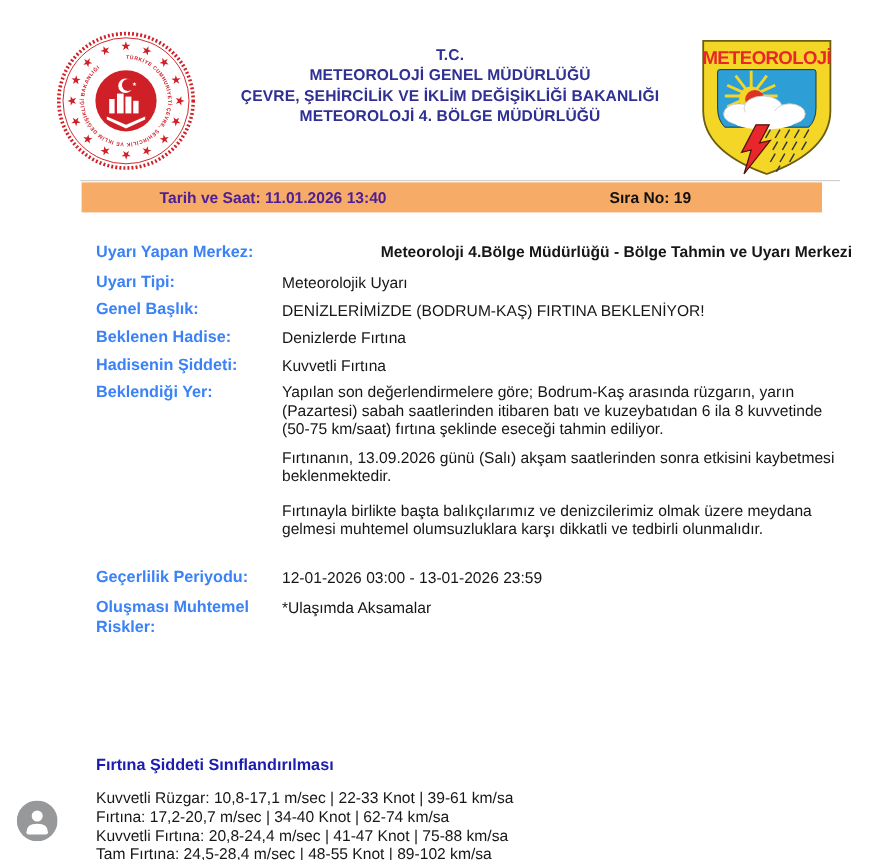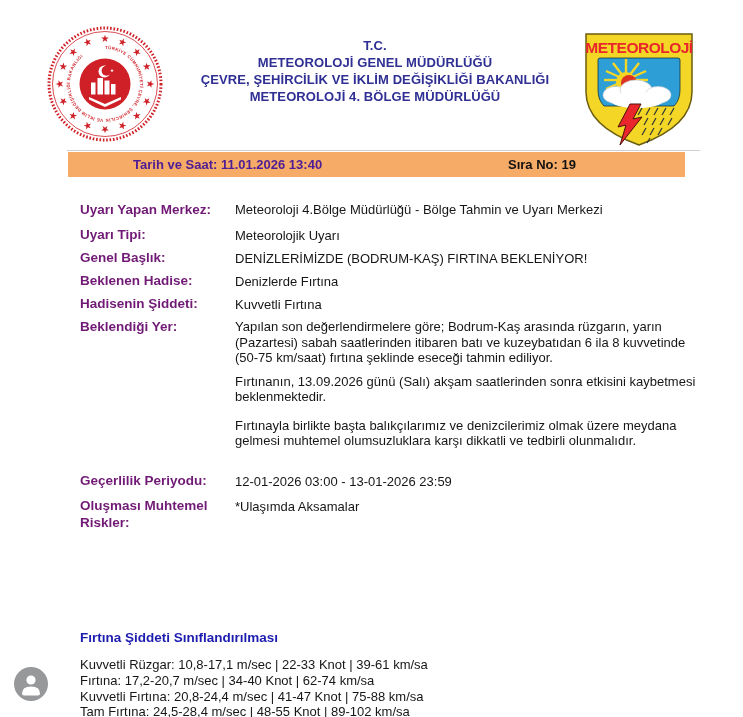--- a/index.html
+++ b/index.html
@@ -13,23 +13,23 @@
   .header-title{
     position:absolute;left:70px;top:37px;width:610px;text-align:center;
     color:#2f2f94;font-weight:bold;font-size:13px;line-height:17px;letter-spacing:.1px;
   }
   .divider{position:absolute;left:67px;top:150px;width:633px;height:1px;background:#cfcfcf;}
   
   .info-bar{position:absolute;left:68px;top:152px;width:617px;height:25px;background:#f6ab66;}
   .info-bar .date{position:absolute;left:65px;top:0;line-height:25px;font-size:13px;font-weight:bold;color:#4c1d95;}
   .info-bar .serial{position:absolute;left:440px;top:0;line-height:25px;font-size:13px;font-weight:bold;color:#111;}
   
-  .flabel{position:absolute;left:80px;width:152px;color:#701a75;font-weight:bold;font-size:13.5px;line-height:16.5px;}
+  .flabel{position:absolute;left:80px;width:152px;color:#3b82f6;font-weight:bold;font-size:13.5px;line-height:16.5px;}
   .fvalue{position:absolute;left:235px;width:475px;font-size:13px;line-height:15px;color:#161616;}
-  .bold{font-weight:normal;}
+  .bold{font-weight:bold;text-align:right;}
   .paras p{margin:0 0 8px 0;font-size:13px;line-height:15.5px;color:#161616;}
   
   .class-title{position:absolute;left:80px;top:630px;color:#1c1cb0;font-weight:bold;font-size:13.5px;text-align:right;}
   .class-lines{position:absolute;left:80px;top:657px;font-size:13px;line-height:15.8px;color:#161616;}
   
   .avatar{position:absolute;left:14px;top:667px;width:34px;height:34px;border:0;background:transparent;padding:0;cursor:pointer;}
 </style>
 </head>
 <body>
 

